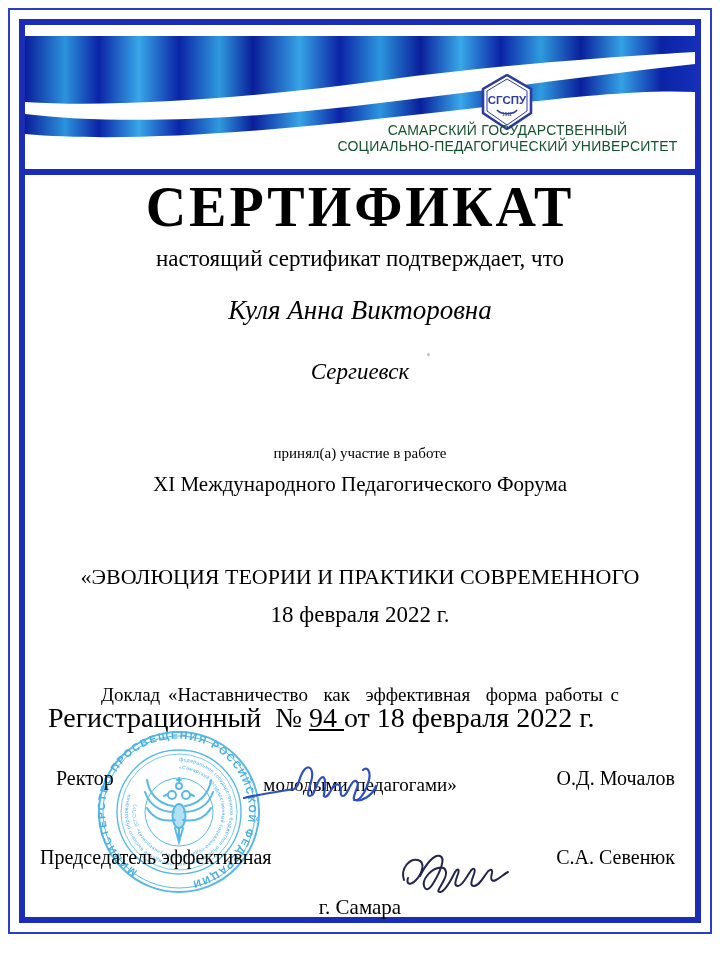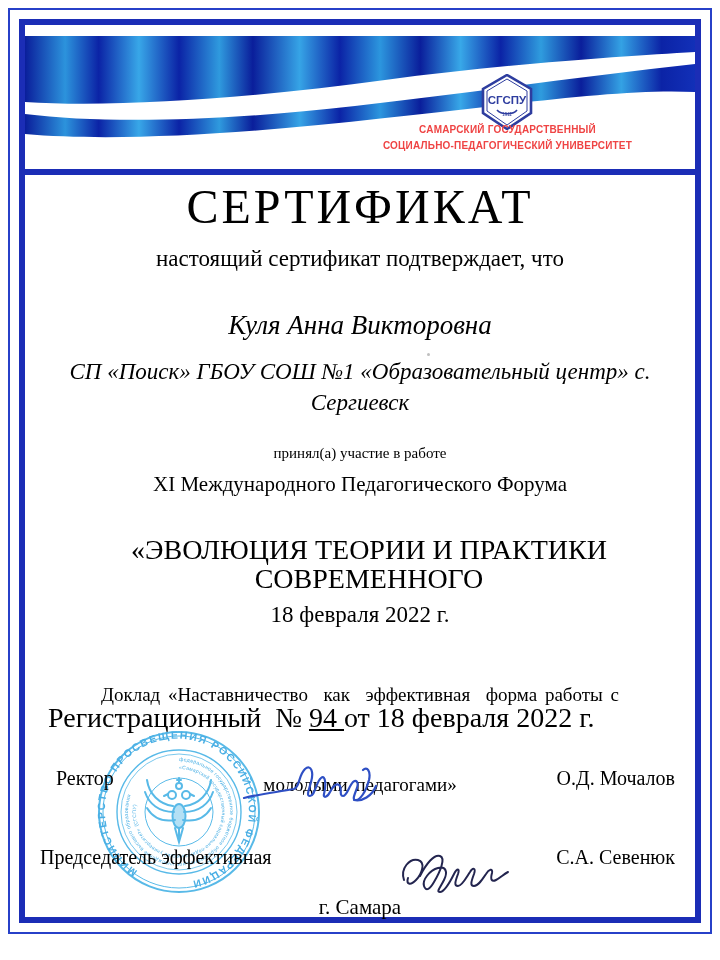--- a/index.html
+++ b/index.html
@@ -3,33 +3,33 @@
 <meta charset="utf-8">
 <style>
   html,body{margin:0;padding:0;background:#ffffff;}
   .page{position:relative;width:720px;height:942px;background:#ffffff;overflow:hidden;
         font-family:"Liberation Serif", serif;color:#000;}
   .outer-frame{position:absolute;left:8px;top:8px;right:8px;bottom:8px;border:2px solid #2740c8;}
   .inner-frame{position:absolute;left:19px;top:19px;right:19px;bottom:19px;border:6px solid #1b2db6;}
   .banner{position:absolute;left:25px;top:36px;width:670px;height:132px;}
   .logo{position:absolute;left:479px;top:74px;width:56px;height:56px;}
   .univ{position:absolute;left:300px;top:122px;width:415px;text-align:center;
-        font-family:"Liberation Sans", sans-serif;font-weight:bold;font-size:10px;
-        line-height:16px;color:#ef4444;letter-spacing:0.2px;}
+        font-family:"Liberation Sans", sans-serif;font-weight:normal;font-size:14px;
+        line-height:16px;color:#14532d;letter-spacing:0.2px;}
   .rule{position:absolute;left:25px;top:169px;width:670px;height:6px;background:#1b2db6;}
   .ctr{position:absolute;left:25px;width:670px;text-align:center;}
-  .title{top:176px;font-size:48px;font-weight:normal;letter-spacing:3px;line-height:62px;}
+  .title{top:176px;font-size:56px;font-weight:bold;letter-spacing:3px;line-height:62px;}
   .subtitle{top:246px;font-size:23px;}
-  .name{top:310px;font-size:27px;font-style:italic;}
+  .name{top:295px;font-size:27px;font-style:italic;}
   .org{top:356px;font-size:23px;font-style:italic;line-height:31px;}
   .dot-artifact{position:absolute;left:427px;top:353px;width:3px;height:3px;border-radius:50%;
         background:#8a8a8a;opacity:.55;}
   .partic{top:445px;font-size:15px;}
   .event{top:472px;font-size:21px;}
-  .event-title{top:477px;font-size:28px;line-height:29px;white-space:pre-wrap;padding-left:9px;}
+  .event-title{top:504px;font-size:22px;line-height:29px;white-space:pre-wrap;}
   .date{top:562px;font-size:23px;margin-top:40px;}
   .report{top:620px;font-size:19px;line-height:30px;word-spacing:3px;white-space:pre-wrap;}
   .reg{position:absolute;left:48px;top:702px;font-size:28px;white-space:pre-wrap;}
   .reg-num{text-decoration:underline;}
   .sig-role{position:absolute;left:40px;font-size:20px;z-index:3;}
   .sig-name{position:absolute;right:45px;font-size:20px;text-align:right;z-index:3;}
   .row1{top:767px;margin-left:16px;} .row2{top:846px;}
   .city{top:895px;font-size:21px;}
   .stamp{position:absolute;left:95px;top:728px;width:168px;height:168px;opacity:.92;z-index:2;}
   .sig1{position:absolute;left:242px;top:756px;width:140px;height:58px;z-index:4;}
@@ -83,21 +83,20 @@
     <div>СОЦИАЛЬНО-ПЕДАГОГИЧЕСКИЙ УНИВЕРСИТЕТ</div>
   </div>
 
   <div class="rule"></div>
 
   <div class="ctr title">СЕРТИФИКАТ</div>
   <div class="ctr subtitle">настоящий сертификат подтверждает, что</div>
   <div class="ctr name">Куля Анна Викторовна</div>
 
   <div class="ctr org">
-    <div>СП «Поиск» ГБОУ СОШ №1 «Образовательный центр» с.</div>
     <div>Сергиевск</div>
   </div>
   <div class="dot-artifact"></div>
 
   <div class="ctr partic">принял(а) участие в работе</div>
   <div class="ctr event">XI Международного Педагогического Форума</div>
   <div class="ctr event-title">
     <div>«ЭВОЛЮЦИЯ ТЕОРИИ И ПРАКТИКИ СОВРЕМЕННОГО</div>
   </div>
   <div class="ctr date">18 февраля 2022 г.</div>

